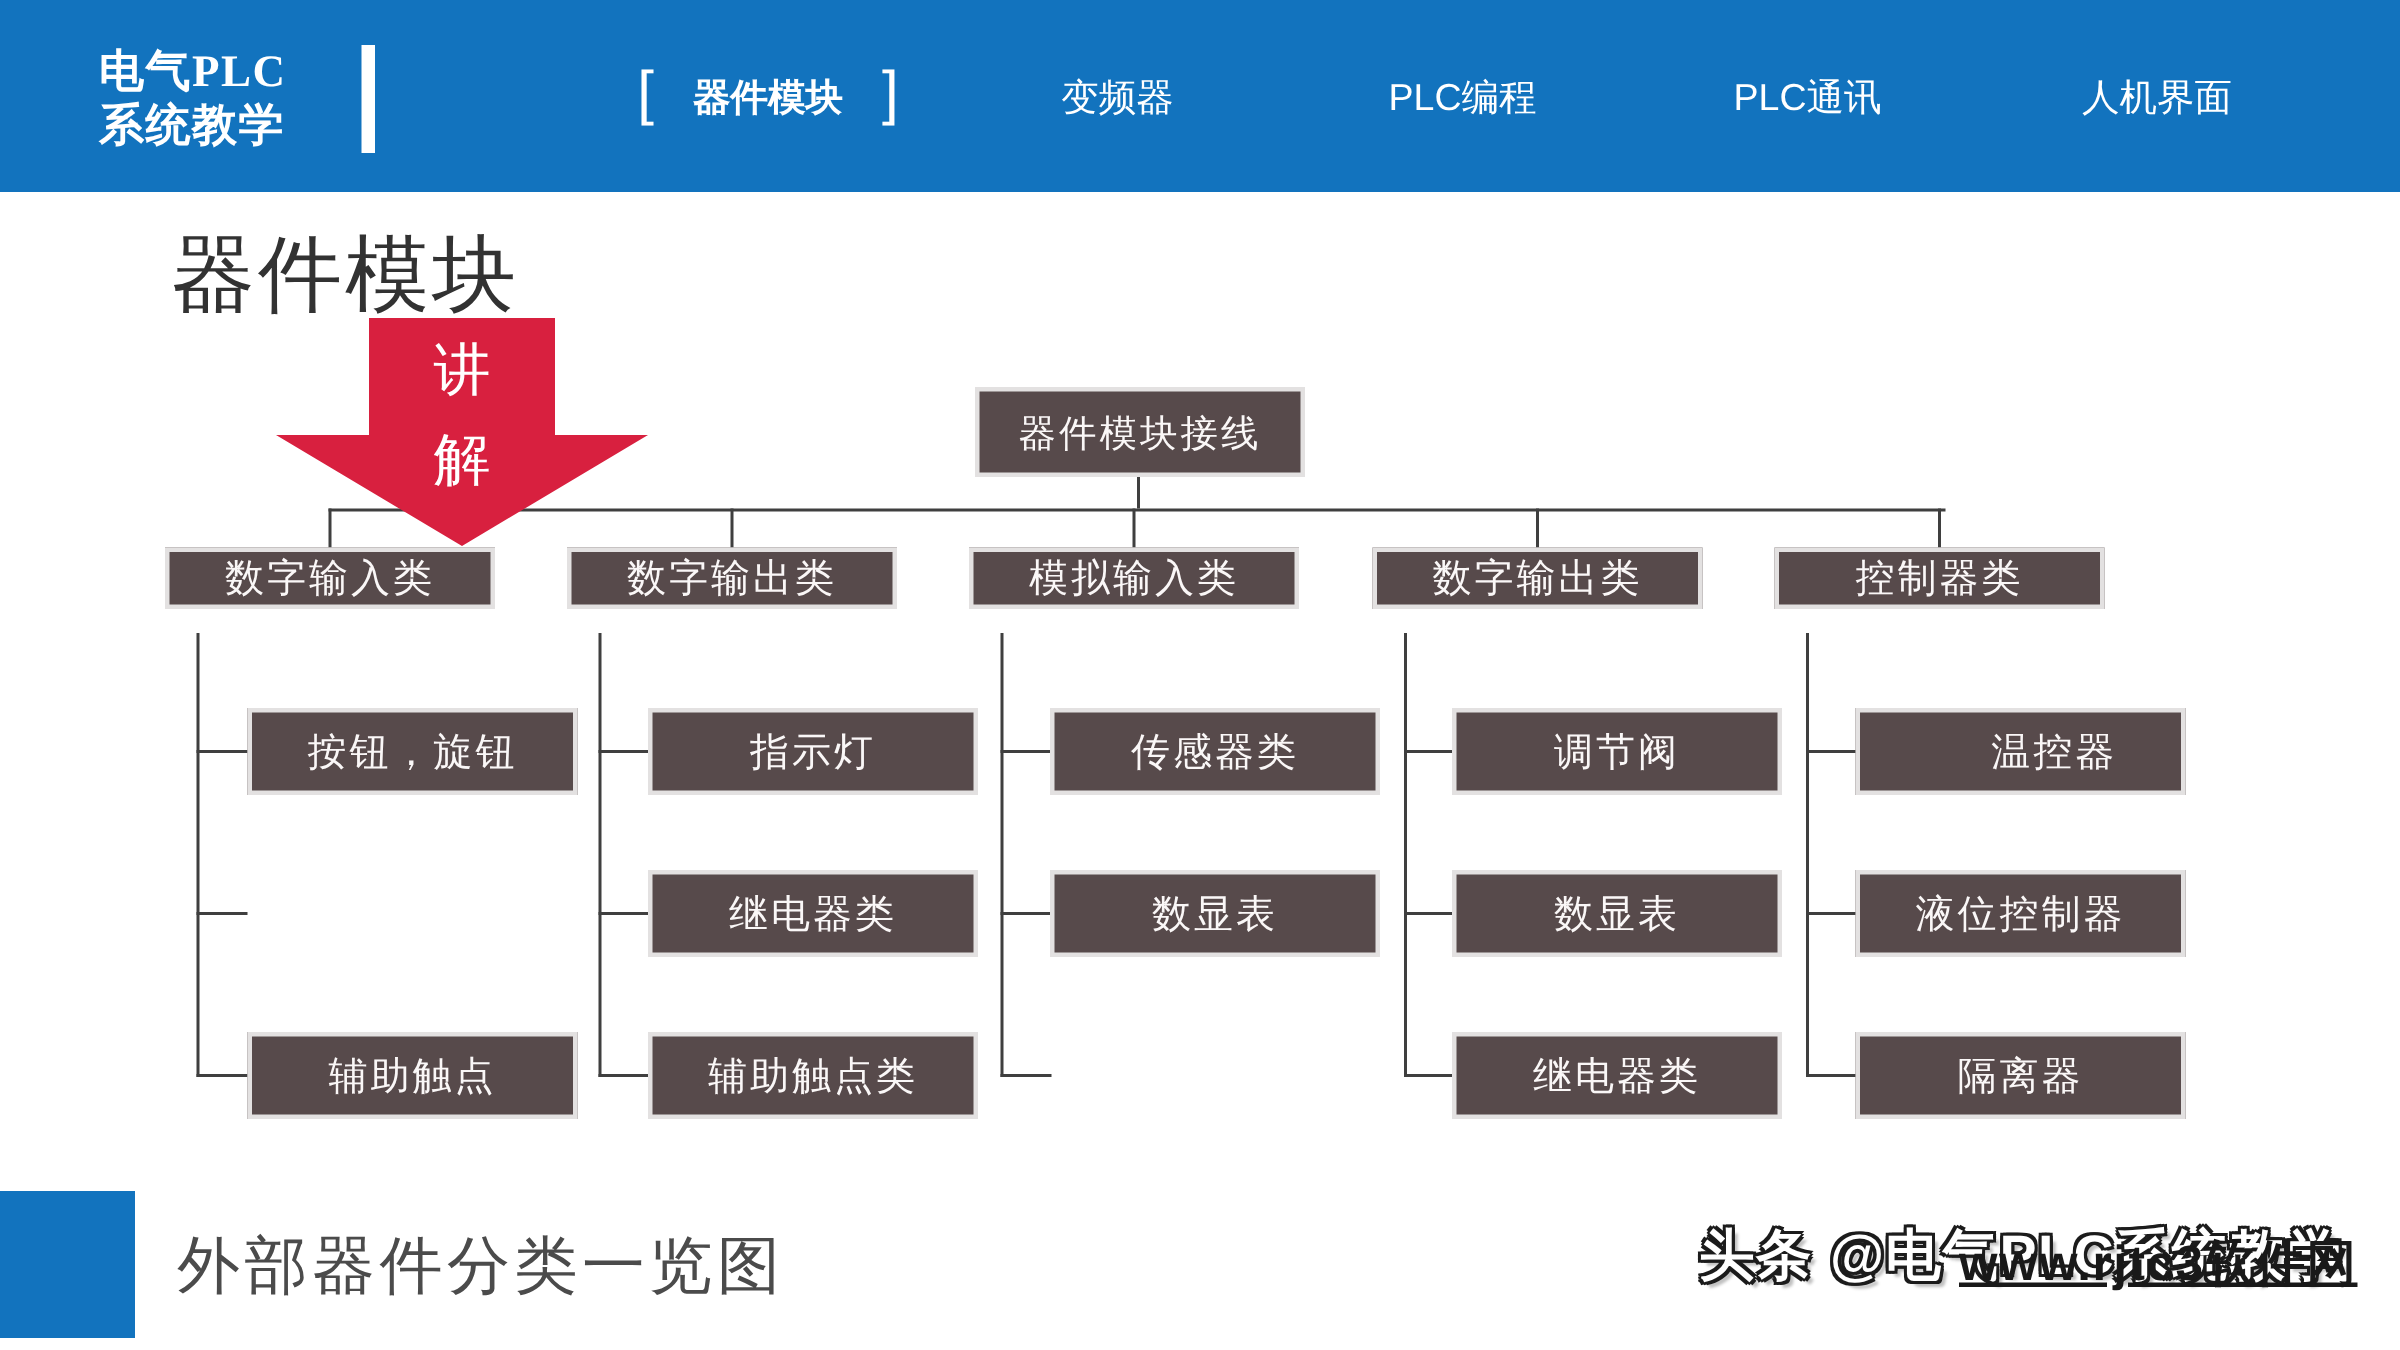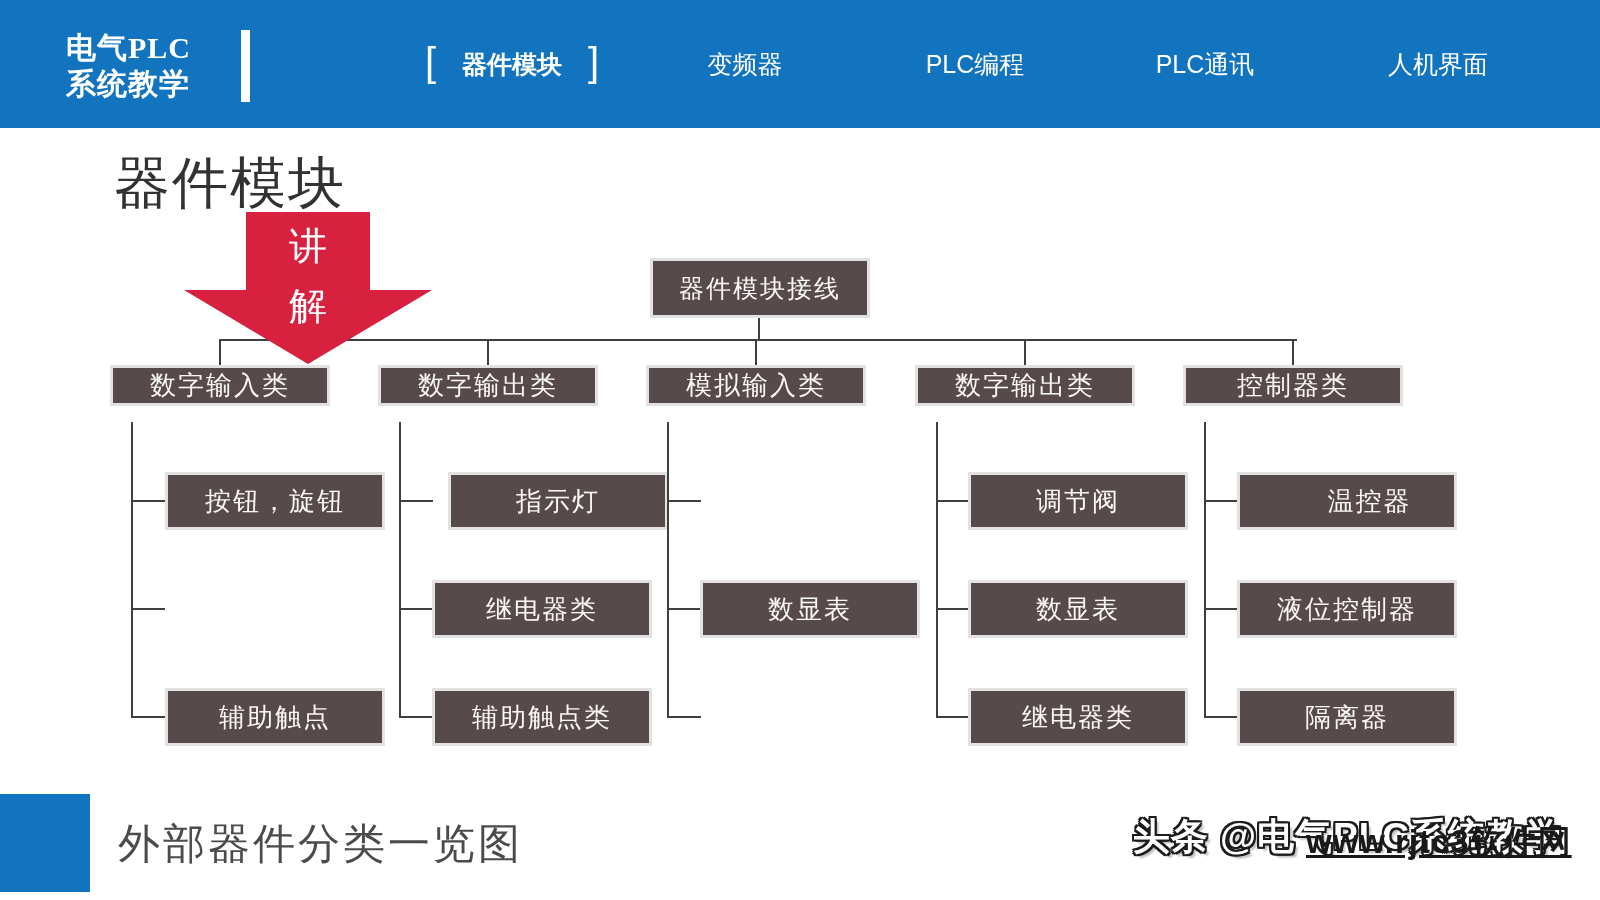--- a/index.html
+++ b/index.html
@@ -105,28 +105,29 @@
   <div class="hline" style="left:131px;top:500px;width:34px;height:2px;"></div>
   <div class="hline" style="left:131px;top:608px;width:34px;height:2px;"></div>
   <div class="hline" style="left:131px;top:716px;width:34px;height:2px;"></div>
   <div class="box child" style="left:165px;top:472px;">按钮，旋钮</div>
   <div class="box child" style="left:165px;top:688px;">辅助触点</div>
 
   <div class="vline" style="left:399px;top:422px;width:2px;height:296px;"></div>
   <div class="hline" style="left:399px;top:500px;width:34px;height:2px;"></div>
   <div class="hline" style="left:399px;top:608px;width:34px;height:2px;"></div>
   <div class="hline" style="left:399px;top:716px;width:34px;height:2px;"></div>
-  <div class="box child" style="left:432px;top:472px;margin-left:16px;">指示灯</div>
+  <div class="box child" style="left:432px;top:472px;">指示灯</div>
   <div class="box child" style="left:432px;top:580px;">继电器类</div>
   <div class="box child" style="left:432px;top:688px;">辅助触点类</div>
 
   <div class="vline" style="left:667px;top:422px;width:2px;height:296px;"></div>
   <div class="hline" style="left:667px;top:500px;width:34px;height:2px;"></div>
   <div class="hline" style="left:667px;top:608px;width:34px;height:2px;"></div>
   <div class="hline" style="left:667px;top:716px;width:34px;height:2px;"></div>
+  <div class="box child" style="left:700px;top:472px;">传感器类</div>
   <div class="box child" style="left:700px;top:580px;">数显表</div>
 
   <div class="vline" style="left:936px;top:422px;width:2px;height:296px;"></div>
   <div class="hline" style="left:936px;top:500px;width:33px;height:2px;"></div>
   <div class="hline" style="left:936px;top:608px;width:33px;height:2px;"></div>
   <div class="hline" style="left:936px;top:716px;width:33px;height:2px;"></div>
   <div class="box child" style="left:968px;top:472px;">调节阀</div>
   <div class="box child" style="left:968px;top:580px;">数显表</div>
   <div class="box child" style="left:968px;top:688px;">继电器类</div>
 

